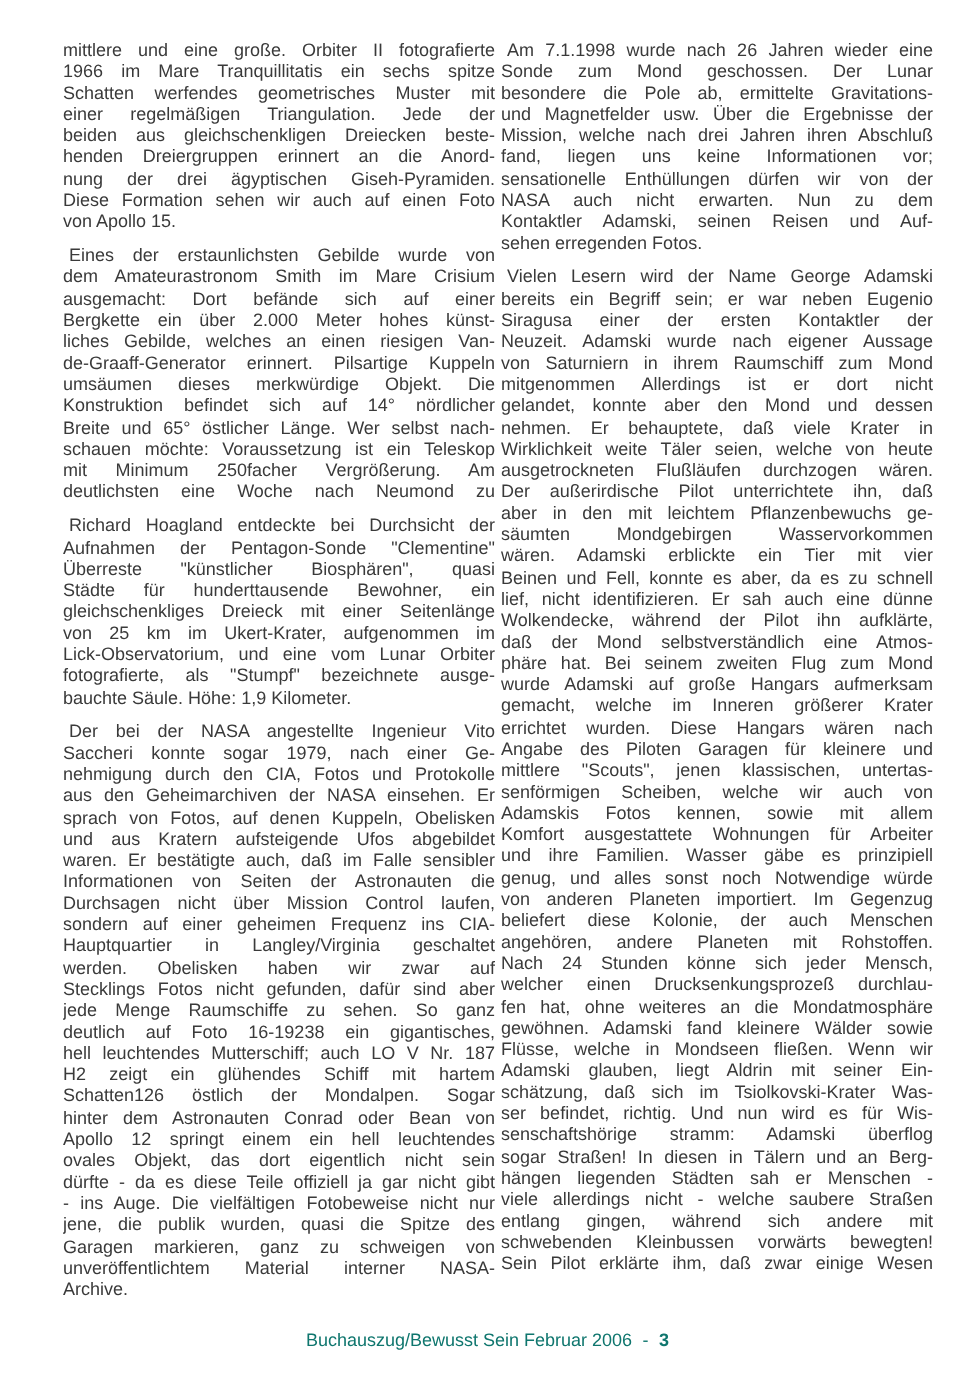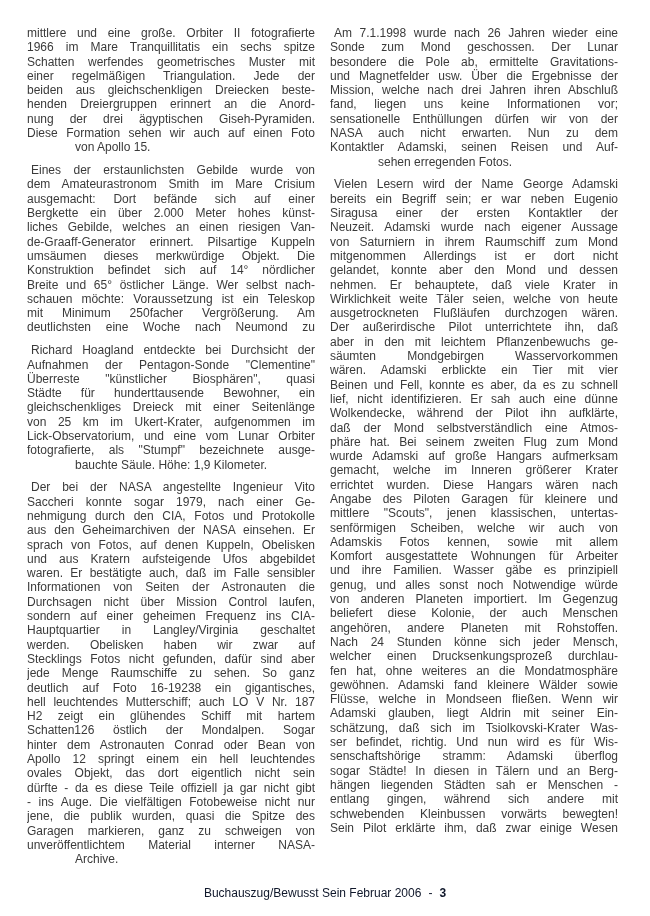--- a/index.html
+++ b/index.html
@@ -10,24 +10,24 @@
   .page {
     position: relative;
     width: 650px;
     height: 916px;
     background: #ffffff;
     overflow: hidden;
     font-family: "Liberation Sans", "DejaVu Sans", sans-serif;
   }
   .content {
     position: absolute;
-    left: 27px;
+    left: 42px;
     top: 26px;
     display: flex;
-    gap: 15px;
+    gap: 4px;
   }
   .column {
     width: 288px;
   }
   .para {
     margin: 0 0 8.5px 0;
   }
   .para:last-child {
     margin-bottom: 0;
   }
@@ -37,35 +37,34 @@
     height: 14.3px;
     color: #3a3a3a;
     text-align: justify;
     text-align-last: justify;
     -moz-text-align-last: justify;
     overflow: hidden;
     white-space: normal;
   }
   .line.last {
     text-align-last: left;
-    margin-left: 48px;
     -moz-text-align-last: left;
   }
   .para.indent .line:first-child {
     text-indent: 4px;
   }
   .footer {
     position: absolute;
     left: 0;
     right: 0;
     top: 886px;
     text-align: center;
     font-size: 12px;
     line-height: 15px;
-    color: #0f172a;
+    color: #0f766e;
   }
   .footer .dash {
     margin: 0 7px;
   }
   .footer .pagenum {
     font-weight: bold;
   }
 </style>
 </head>
 <body>
@@ -187,22 +186,23 @@
           <div class="line">angehören, andere Planeten mit Rohstoffen.</div>
           <div class="line">Nach 24 Stunden könne sich jeder Mensch,</div>
           <div class="line">welcher einen Drucksenkungsprozeß durchlau-</div>
           <div class="line">fen hat, ohne weiteres an die Mondatmosphäre</div>
           <div class="line">gewöhnen. Adamski fand kleinere Wälder sowie</div>
           <div class="line">Flüsse, welche in Mondseen fließen. Wenn wir</div>
           <div class="line">Adamski glauben, liegt Aldrin mit seiner Ein-</div>
           <div class="line">schätzung, daß sich im Tsiolkovski-Krater Was-</div>
           <div class="line">ser befindet, richtig. Und nun wird es für Wis-</div>
           <div class="line">senschaftshörige stramm: Adamski überflog</div>
-          <div class="line">sogar Städte! In diesen in Tälern und an Berg-</div>
+          <div class="line">sogar Straßen! In diesen in Tälern und an Berg-</div>
           <div class="line">hängen liegenden Städten sah er Menschen -</div>
+          <div class="line">viele allerdings nicht - welche saubere Straßen</div>
           <div class="line">entlang gingen, während sich andere mit</div>
           <div class="line">schwebenden Kleinbussen vorwärts bewegten!</div>
           <div class="line">Sein Pilot erklärte ihm, daß zwar einige Wesen</div>
         </div>
       </div>
   </div>
   <div class="footer"><span>Buchauszug/Bewusst Sein Februar 2006</span><span class="dash">-</span><span class="pagenum">3</span></div>
 </div>
 
 </body></html>

